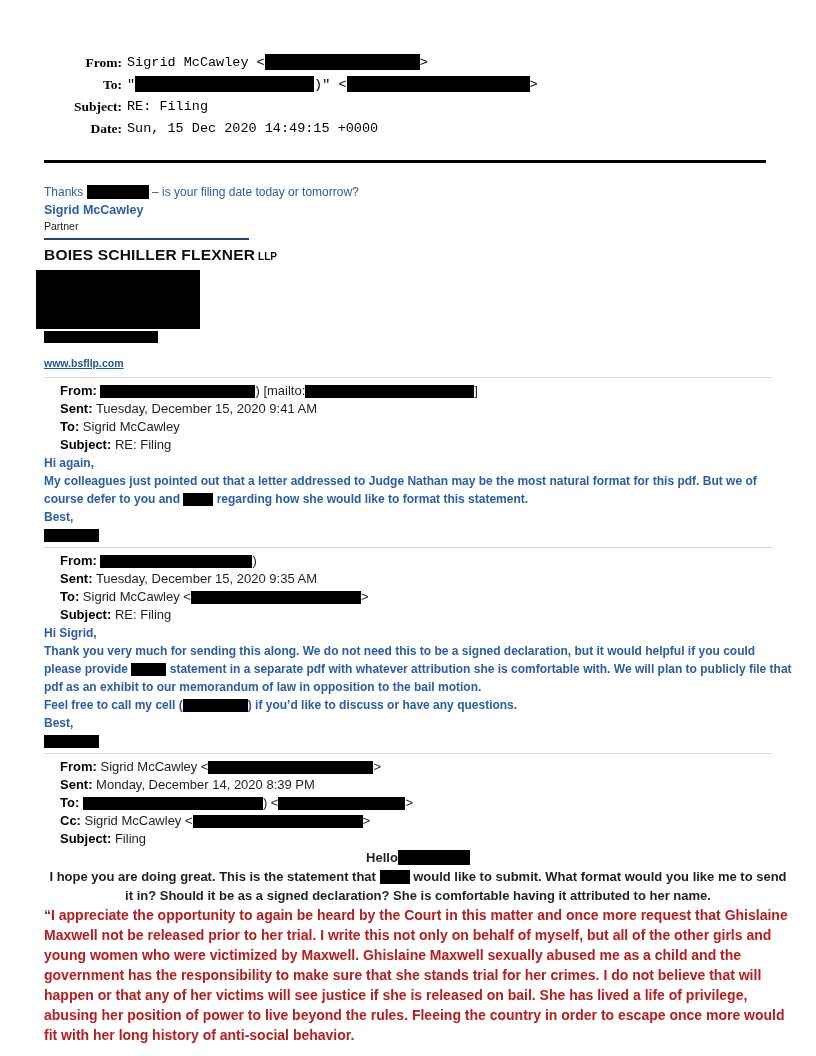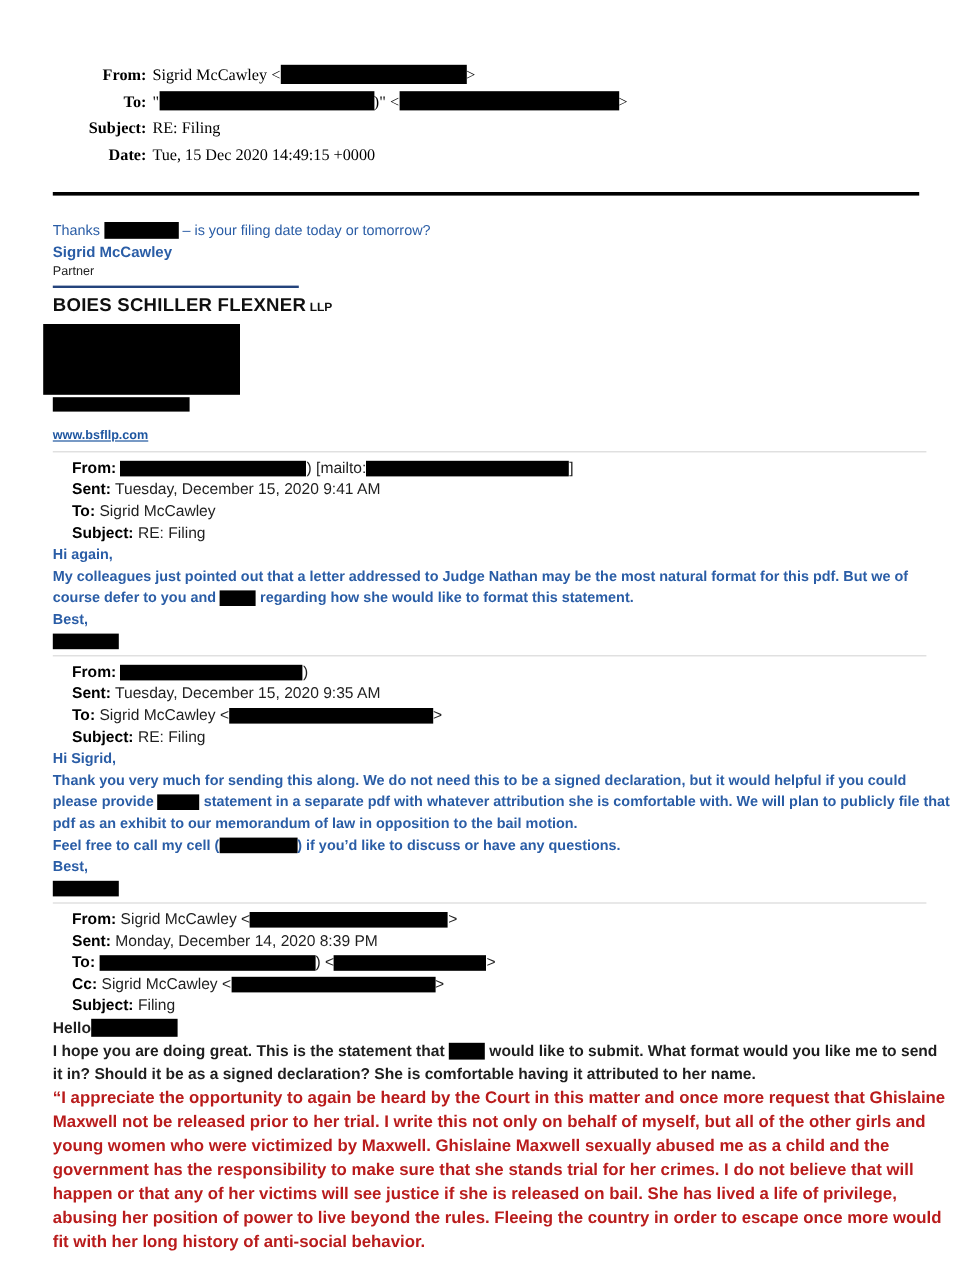--- a/index.html
+++ b/index.html
@@ -8,21 +8,21 @@
     font-family: "Liberation Sans", sans-serif;
     color: #1a1a1a;
     overflow: hidden;
   }
   .page { box-sizing: border-box; width: 816px; padding: 52px 24px 0 44px; }
 
   
   .top-header { font-family: "Liberation Serif", serif; font-size: 13.5px; color: #000; }
   .th-row { display: flex; line-height: 22px; }
   .th-label { flex: none; width: 78px; text-align: right; font-weight: bold; }
-  .th-value { margin-left: 5px; white-space: nowrap; }
+  .th-value { margin-left: 5px; white-space: nowrap; font-family: Liberation Mono, monospace; }
 
   .rule { width: 722px; height: 3px; background: #000; margin-top: 20px; }
 
   
   .msg { margin-top: 20px; font-size: 12px; line-height: 18px; }
   .blue { color: #2a5da6; }
   .sender-name { color: #2a5da6; font-weight: bold; font-size: 12.5px; line-height: 18px; }
   .partner { font-size: 10.5px; line-height: 14px; color: #222; }
   .sig-line { width: 205px; border-top: 2px solid #24437c; margin-top: 5px; }
   .firm-line { margin-top: 6px; line-height: 18px; color: #101010; white-space: nowrap; }
@@ -32,21 +32,21 @@
   .addr-block { background: #000; margin-top: 2px; }
   .site-link { display: inline-block; margin-top: 13px; font-size: 10.5px; line-height: 14px;
                font-weight: bold; color: #1e56a0; text-decoration: underline; cursor: pointer; }
 
   
   .divider { border-top: 1px solid #d9d9d9; margin: 5px 0 4px 0; width: 728px; }
   .hline { line-height: 18px; font-size: 13px; color: #1f1f1f; margin-left: 16px; }
   .hl-label { font-weight: bold; color: #000; }
   .qpara { margin: 0; font-weight: bold; }
   .qpara.blue { color: #2a5da6; }
-  .qpara.black { color: #1f1f1f; font-size: 13px; line-height: 19px; }
+  .qpara.black { color: #1f1f1f; font-size: 13px; line-height: 19px; text-align: center; }
   .qpara.statement { color: #b91c1c; font-size: 14px; line-height: 20px; }
 
   .redact { display: inline-block; background: #000; vertical-align: text-bottom; }
   .block-redact { background: #000; }
 </style>
 </head>
 <body>
 
 <div class="page">
 
@@ -58,21 +58,21 @@
       <div class="th-row">
         <div class="th-label">To:</div>
         <div class="th-value"><span>"</span><span class="redact" style="width: 179px; height: 16px;"></span><span>)" &lt;</span><span class="redact" style="width: 183px; height: 16px;"></span><span>&gt;</span></div>
       </div>
       <div class="th-row">
         <div class="th-label">Subject:</div>
         <div class="th-value"><span>RE: Filing</span></div>
       </div>
       <div class="th-row">
         <div class="th-label">Date:</div>
-        <div class="th-value"><span>Tue, 15 Dec 2020 14:49:15 +0000</span></div>
+        <div class="th-value"><span>Sun, 15 Dec 2020 14:49:15 +0000</span></div>
       </div>
     </div>
 
   <div class="rule"></div>
 
   <div class="msg">
     <div class="blue" id="greeting-line"><span>Thanks </span><span class="redact" style="width: 62px; height: 14px;"></span><span> – is your filing date today or tomorrow?</span></div>
     <div class="sender-name">Sigrid McCawley</div>
     <div class="partner">Partner</div>
     <div class="sig-line"></div>

